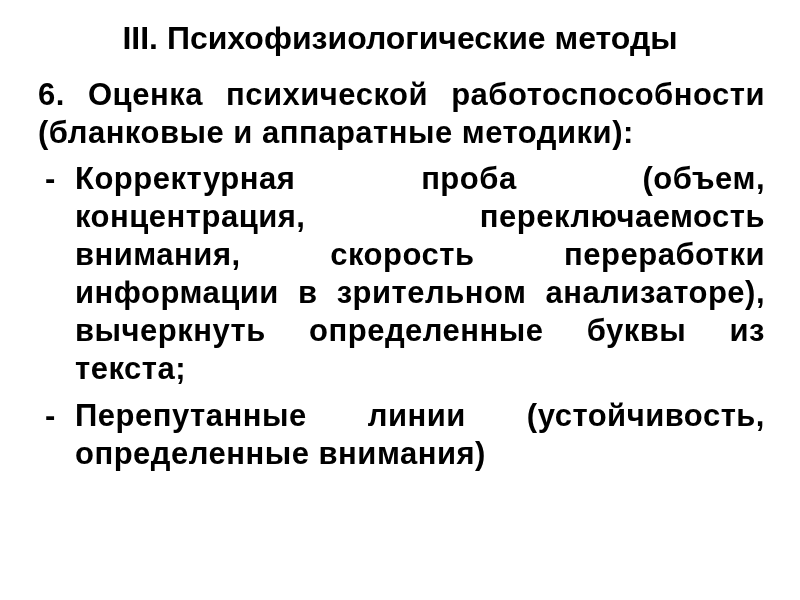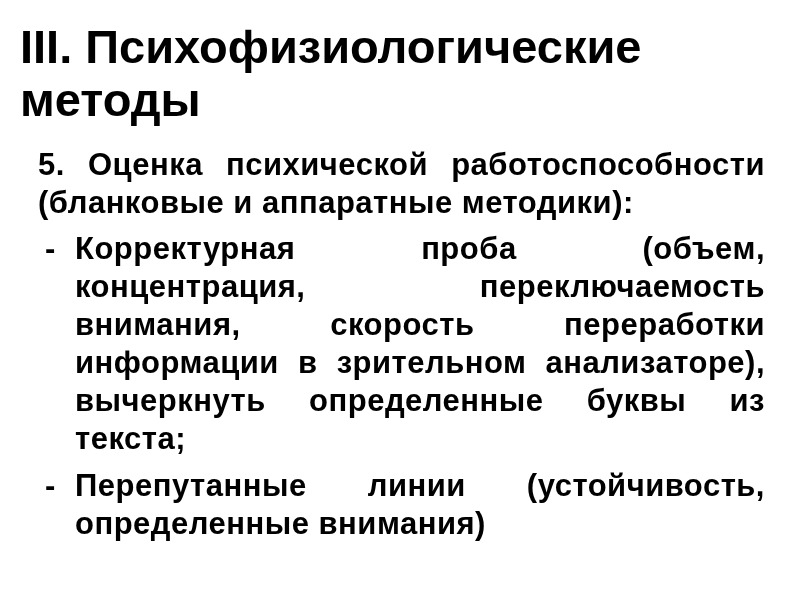--- a/index.html
+++ b/index.html
@@ -13,21 +13,22 @@
     height: 600px;
     background: #ffffff;
     overflow: hidden;
     font-family: "Liberation Sans", "DejaVu Sans", sans-serif;
     color: #000000;
     box-sizing: border-box;
   }
   .slide-title {
     margin: 0;
     padding: 20px 20px 0 20px;
-    font-size: 47px;
+    text-align: center;
+    font-size: 32px;
     line-height: 1.13;
     font-weight: bold;
     color: #000000;
     letter-spacing: 0px;
   }
   .slide-body {
     padding: 0 35px 0 38px;
     box-sizing: border-box;
   }
   .intro-paragraph {
@@ -59,21 +60,21 @@
     text-align: left;
   }
 </style>
 </head>
 <body>
 
 <div class="slide">
   <h1 class="slide-title">III. Психофизиологические методы</h1>
 
   <div class="slide-body">
-    <p class="intro-paragraph">5. Оценка психической работоспособности (бланковые и аппаратные методики):</p>
+    <p class="intro-paragraph">6. Оценка психической работоспособности (бланковые и аппаратные методики):</p>
 
     <div class="bullet-list">
       <div class="bullet-item">
         <span class="bullet-marker">-</span>
         <span>Корректурная проба (объем, концентрация, переключаемость внимания, скорость переработки информации в зрительном анализаторе), вычеркнуть определенные буквы из текста;</span>
       </div>
 
       <div class="bullet-item">
         <span class="bullet-marker">-</span>
         <span>Перепутанные линии (устойчивость, определенные внимания)</span>

